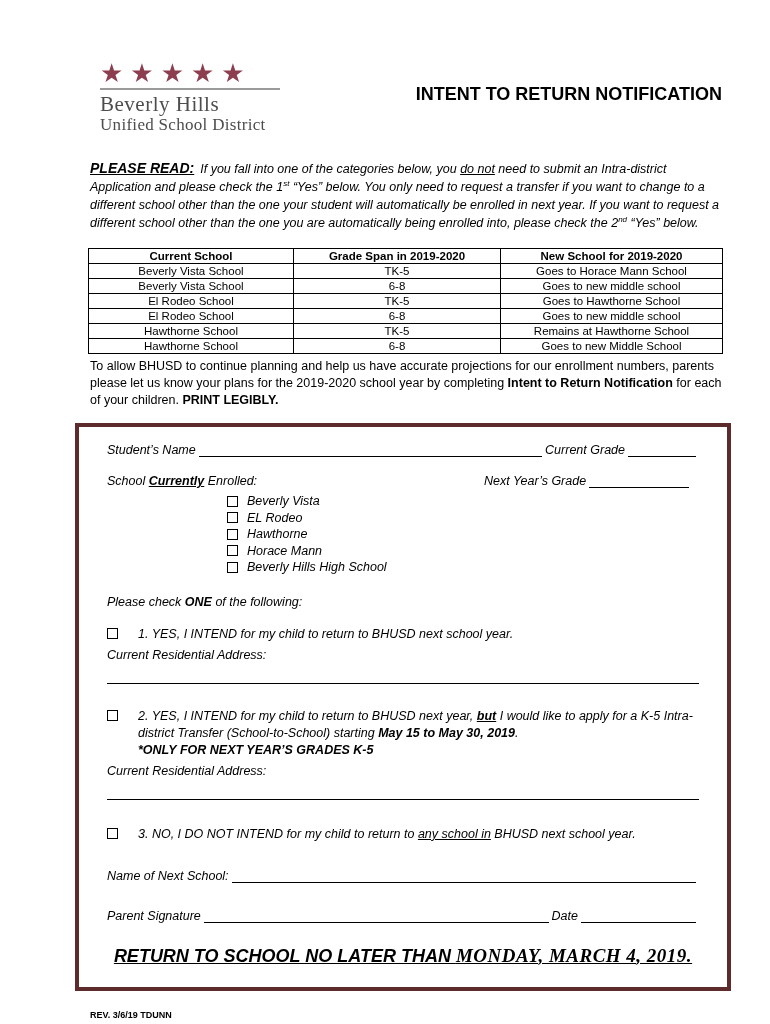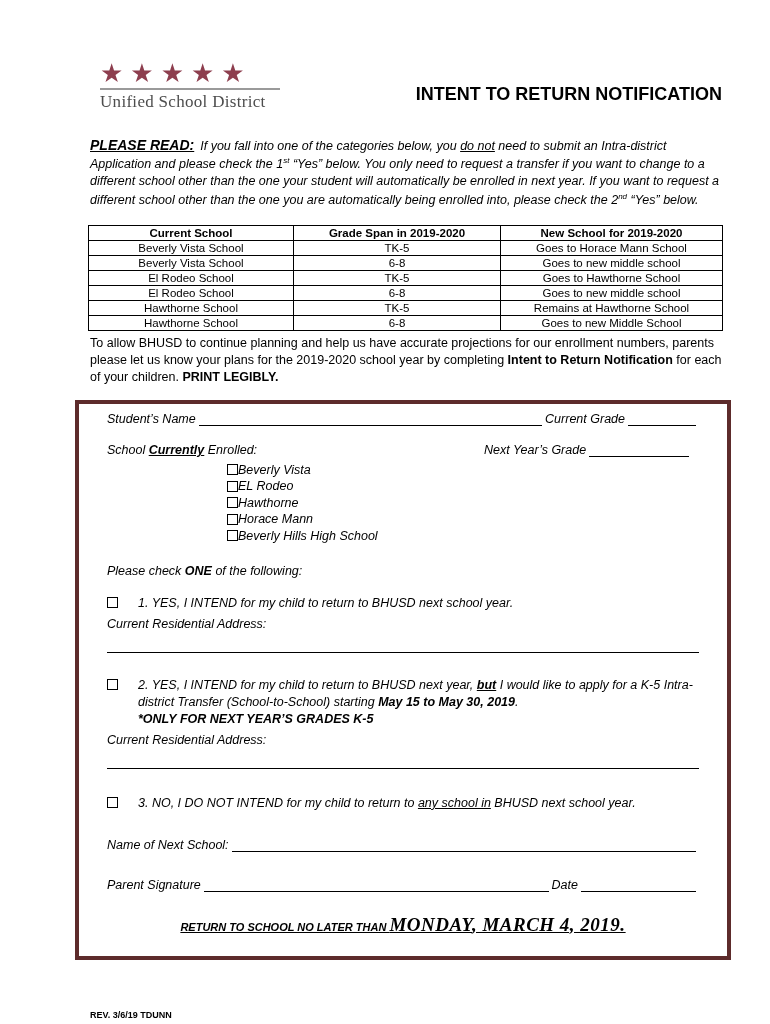--- a/index.html
+++ b/index.html
@@ -32,52 +32,53 @@
   
   table { border-collapse: collapse; margin: 16px 48px 0 88px; width: 634px; font-size: 11.5px; table-layout: fixed; }
   th, td { border: 1px solid #000; text-align: center; padding: 0 18px; line-height: 14px; height: 14px; overflow: hidden; white-space: nowrap; }
   th { font-weight: bold; }
   col.c1 { width: 205px; } col.c2 { width: 207px; } col.c3 { width: 222px; }
   
   .intro { margin: 4px 48px 0 90px; font-size: 12.5px; line-height: 1.35; }
   
   .form-box {
     margin: 14px 0 0 75px; width: 656px; border: 4px solid var(--box-border);
-    padding: 8px 28px 20px 28px; font-style: italic; font-size: 12.5px;
+    padding: 16px 28px 20px 28px; font-style: italic; font-size: 12.5px;
   }
   .row { display: flex; align-items: flex-end; white-space: nowrap; }
   .fill { flex: 1; border-bottom: 1px solid #000; height: 1em; margin: 0 3px; }
   .w70 { flex: 0 0 68px; } .w100 { flex: 0 0 100px; } .w115 { flex: 0 0 115px; }
   .mt16 { margin-top: 17px; } .mt20 { margin-top: 20px; } .mt24 { margin-top: 24px; } .mt26 { margin-top: 26px; }
   .checkbox {
     display: inline-block; width: 11px; height: 11px; border: 1.4px solid #000;
     flex: 0 0 11px; background: #fff;
   }
   .school-list { margin: 5px 0 0 120px; }
-  .school-item { display: flex; align-items: center; gap: 0; height: 16.5px; }
+  .school-item { display: flex; align-items: center; gap: 9px; height: 16.5px; }
   .opt-row { display: flex; gap: 20px; align-items: flex-start; }
   .opt-row .checkbox { margin-top: 2px; }
   .opt-text { line-height: 1.35; white-space: normal; }
   .addr-label { margin-top: 5px; }
   .addr-line { border-bottom: 1px solid #000; height: 17px; margin-top: 5px; }
   .form-footer { text-align: center; margin-top: 22px; }
   .form-footer .inner { text-decoration: underline; font-weight: bold; font-style: italic; }
-  .ff-small { font-size: 11px; }
+  .ff-small { font-size: 18px; }
   .ff-big { font-size: 19px; font-family: "Liberation Serif", serif; letter-spacing: 0.5px; }
   .rev-note { position: absolute; left: 90px; bottom: 4px; font-size: 9px; font-weight: bold; }
 </style>
 </head>
 <body>
 
 <div class="page">
 
   <div class="header">
     <div class="logo">
       <div class="stars"><span>★</span><span>★</span><span>★</span><span>★</span><span>★</span></div>
       <div class="logo-rule"></div>
+      <div class="logo-line1">Beverly Hills</div>
       <div class="logo-line2">Unified School District</div>
     </div>
     <div class="title-block">
       <div class="title">INTENT TO RETURN NOTIFICATION</div>
     </div>
   </div>
 
   <div class="please-read">
     <span class="pr-label">PLEASE READ:</span><span>If you fall into one of the categories below, you </span><span class="u">do not</span><span> need to submit an Intra-district Application and please check the 1</span><sup>st</sup><span> “Yes” below.  You only need to request a transfer if you want to change to a different school other than the one your student will automatically be enrolled in next year.  If you want to request a different school other than the one you are automatically being enrolled into, please check the 2</span><sup>nd</sup><span> “Yes” below.</span>
   </div>

